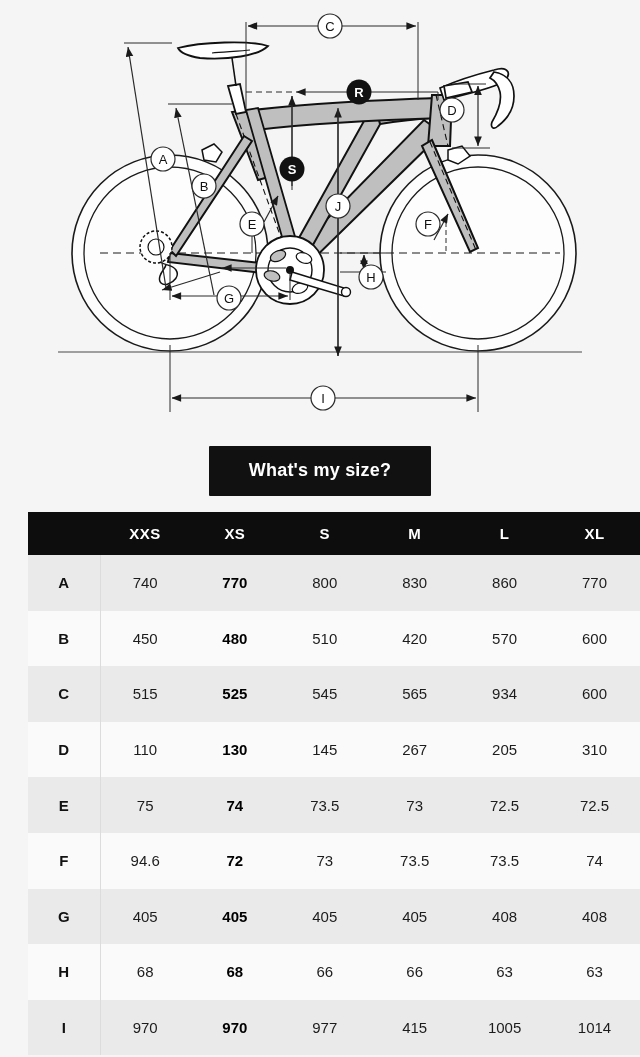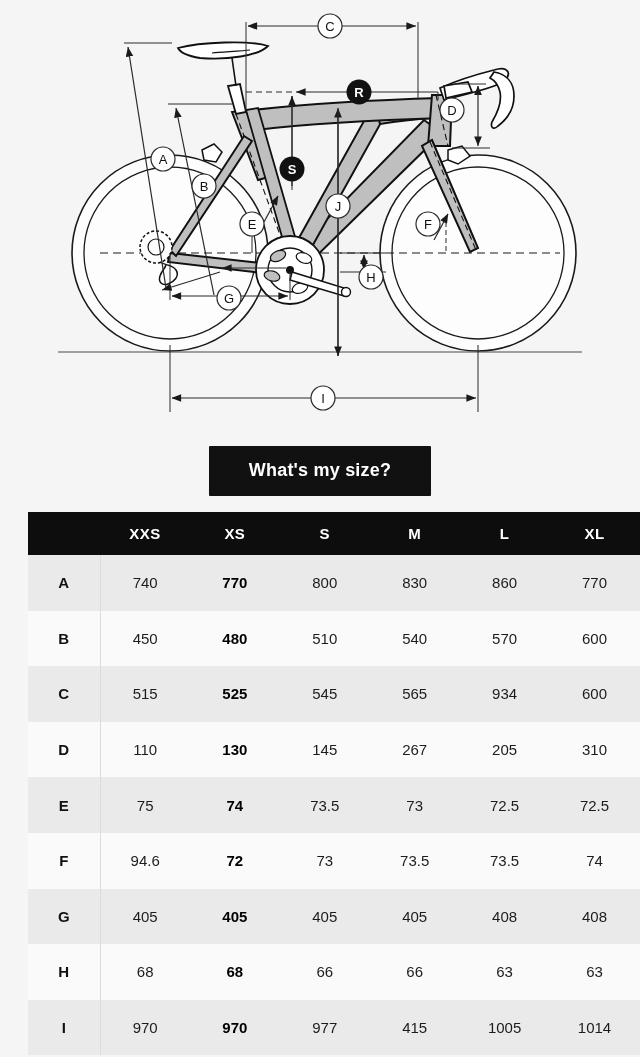--- a/index.html
+++ b/index.html
@@ -306,21 +306,21 @@
             <td>800</td>
             <td>830</td>
             <td>860</td>
             <td>770</td>
           </tr>
           <tr class="even">
             <td class="rowlabel">B</td>
             <td>450</td>
             <td class="sel">480</td>
             <td>510</td>
-            <td>540</td>
+            <td>420</td>
             <td>570</td>
             <td>600</td>
           </tr>
           <tr class="odd">
             <td class="rowlabel">C</td>
             <td>515</td>
             <td class="sel">525</td>
             <td>545</td>
             <td>565</td>
             <td>934</td>

